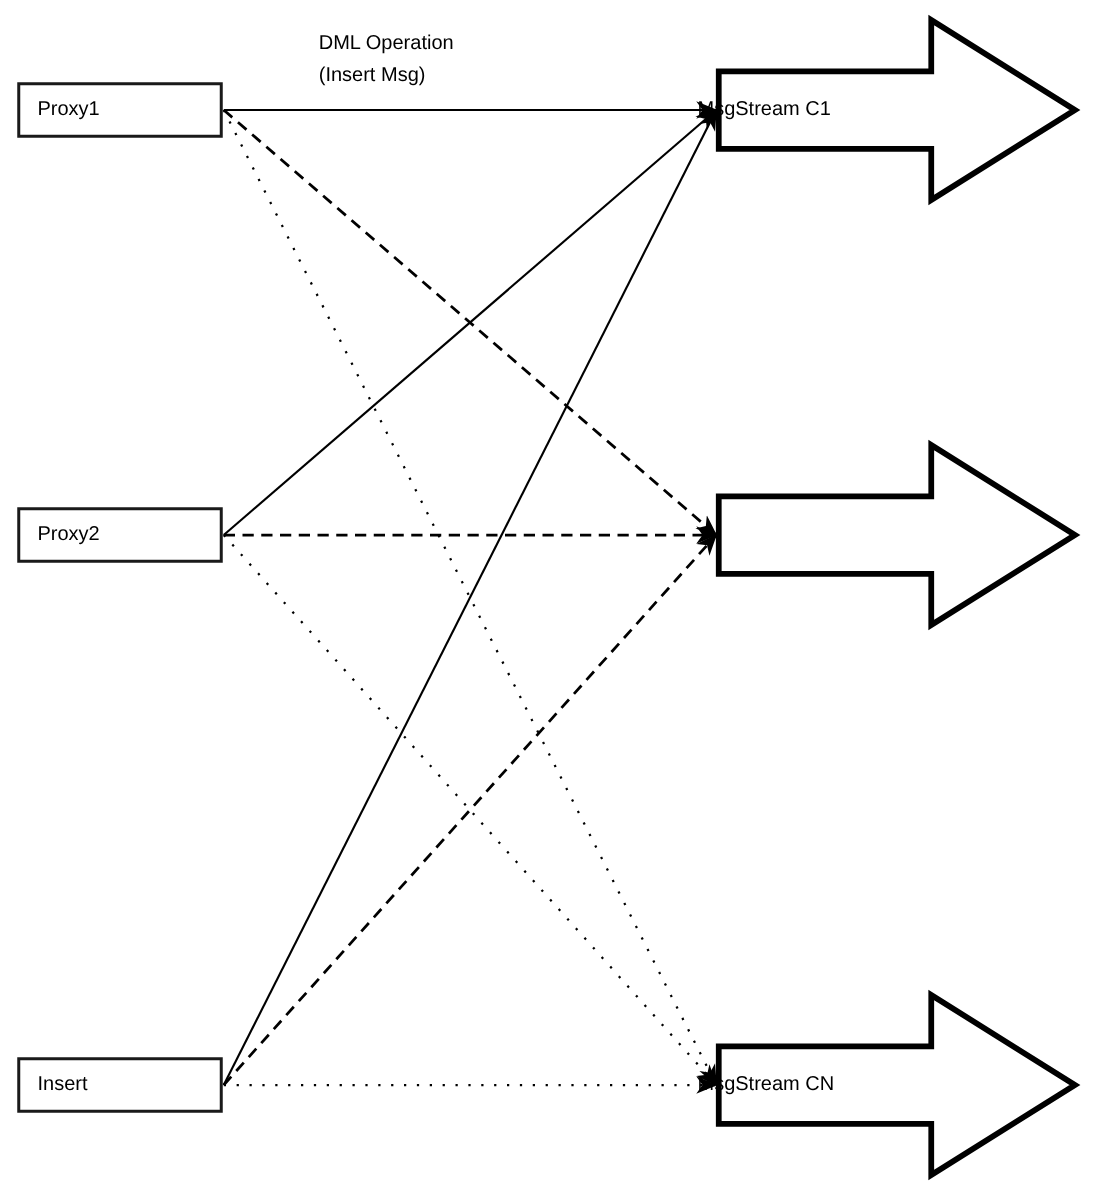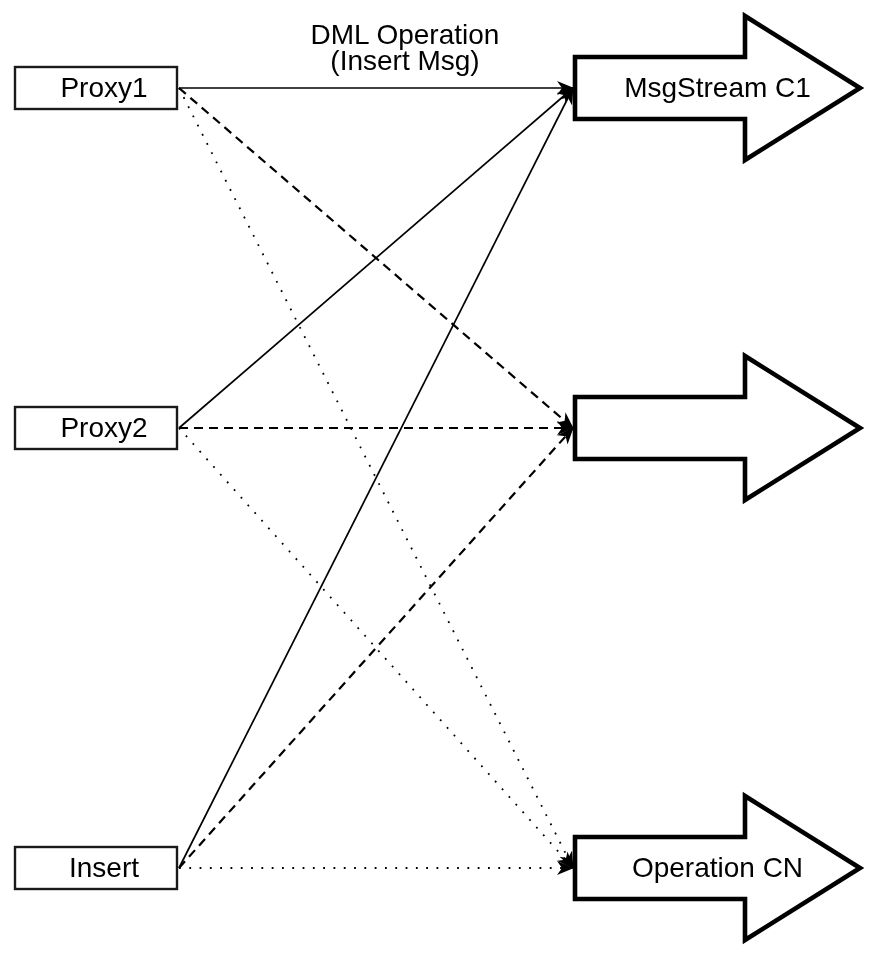--- a/index.html
+++ b/index.html
@@ -38,33 +38,32 @@
     fill: #ffffff;
     stroke: #000000;
     stroke-width: 4.6;
     stroke-linejoin: miter;
     stroke-miterlimit: 8;
   }
   
   .lbl {
     position: absolute;
     color: #000000;
-    font-size: 28px;
-    text-align: center;
+    font-size: 16px;
     white-space: nowrap;
     user-select: none;
   }
   .proxy-label {
-    left: 15px;
+    left: 30px;
     width: 178px;
     height: 42px;
     line-height: 42px;
   }
   .stream-label {
-    left: 575px;
+    left: 558px;
     width: 285px;
     height: 32px;
     line-height: 32px;
   }
   .title-label {
     left: 255px;
     top: 22px;
     width: 300px;
     line-height: 26px;
   }
@@ -105,15 +104,15 @@
   <div class="lbl title-label">
     <div>DML Operation</div>
     <div>(Insert Msg)</div>
   </div>
 
   <div class="lbl proxy-label" style="top:67px">Proxy1</div>
   <div class="lbl proxy-label" style="top:407px">Proxy2</div>
   <div class="lbl proxy-label" style="top:847px">Insert</div>
 
   <div class="lbl stream-label" style="top:72px">MsgStream C1</div>
-  <div class="lbl stream-label" style="top:852px">Operation CN</div>
+  <div class="lbl stream-label" style="top:852px">MsgStream CN</div>
 
 </div>
 
 </body></html>

